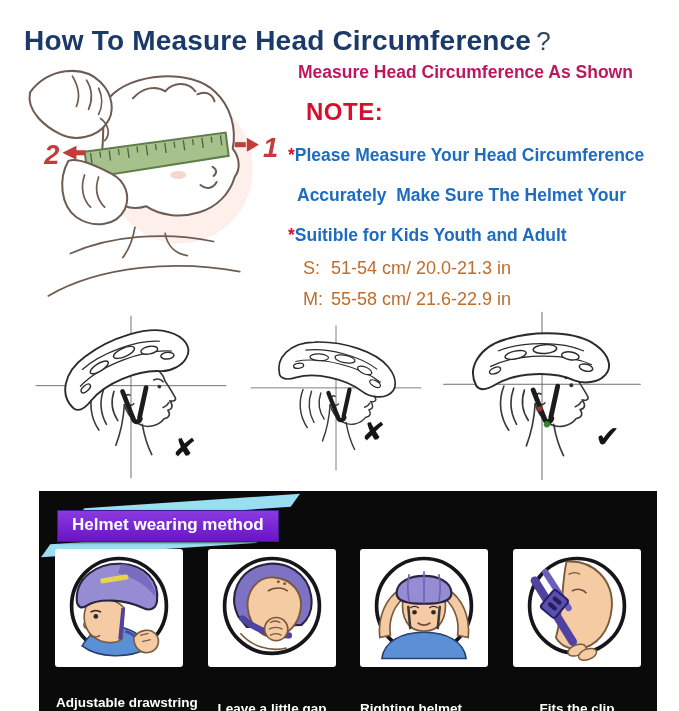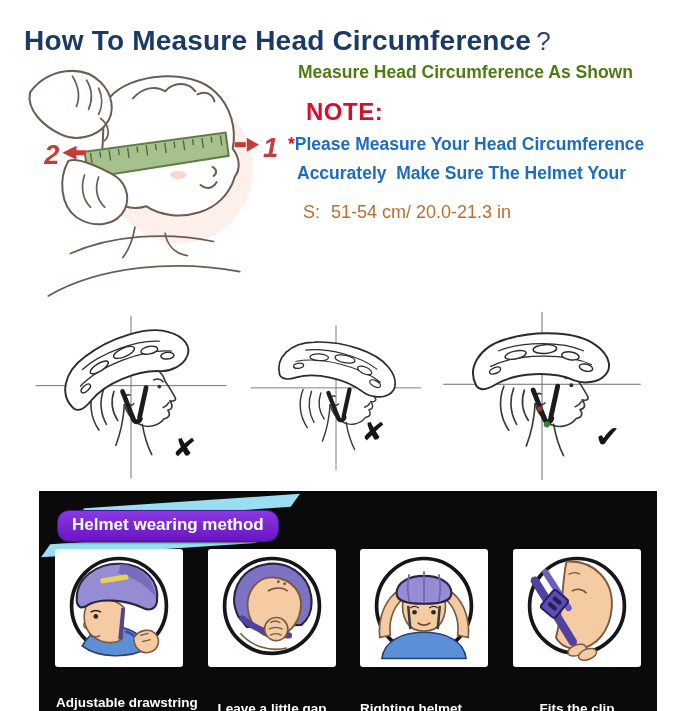--- a/index.html
+++ b/index.html
@@ -7,26 +7,26 @@
         font-family:"Liberation Sans",sans-serif;}
   
   .title{position:absolute;left:24px;top:6px;font-size:28px;font-weight:bold;
          color:#1b3a68;letter-spacing:.2px;white-space:nowrap;}
   .title .q{font-weight:400;color:#33425c;font-size:26px;margin-left:5px;}
   
   .illu{position:absolute;left:6px;top:56px;width:278px;height:252px;}
   .illu svg{width:100%;height:100%;}
   
   .info{position:absolute;left:288px;top:58px;width:390px;}
-  .line-shown{color:#4d7c0f;font-weight:bold;font-size:17.5px;margin:4px 0 0 10px;}
+  .line-shown{color:#be185d;font-weight:bold;font-size:17.5px;margin:4px 0 0 10px;}
   .note{color:#d5102d;font-weight:800;font-size:24px;letter-spacing:.5px;margin:15px 0 0 18px;}
-  .nline{color:#1e6cc0;font-weight:bold;font-size:17.5px;margin-top:8px;white-space:pre-wrap;}
+  .nline{color:#1e6cc0;font-weight:bold;font-size:17.5px;margin-top:19px;white-space:pre-wrap;}
   .nline.indent{padding-left:9px;}
   .ast{color:#d5102d;}
-  .sizes{margin-top:18px;}
+  .sizes{margin-top:12px;}
   .size-row{color:#c06c2b;font-size:18px;margin-top:10px;padding-left:15px;white-space:pre-wrap;}
   .size-label{display:inline-block;width:28px;}
   
   .fit-row{position:absolute;left:0;top:306px;width:679px;height:184px;}
   .fit-fig{position:absolute;}
   .fit-fig svg{width:100%;height:100%;}
   .fig1{left:30px;top:6px;width:202px;height:170px;}
   .fig2{left:243px;top:16px;width:186px;height:152px;}
   .fig3{left:435px;top:2px;width:214px;height:176px;}
   .mark{position:absolute;font-family:"DejaVu Sans",sans-serif;font-weight:bold;
@@ -35,21 +35,21 @@
   .mark.m2{left:362px;top:112px;transform:rotate(6deg);}
   .mark.m3{left:595px;top:116px;font-size:30px;}
   
   .panel{position:absolute;left:39px;top:491px;width:618px;height:220px;background:#0a0a0a;}
   .badge-wrap{position:absolute;left:10px;top:10px;width:260px;height:52px;}
   .slash{position:absolute;background:#9adef2;height:13px;width:205px;
          transform:skewX(-38deg) rotate(-4deg);}
   .slash.a{left:36px;top:0px;}
   .slash.b{left:2px;top:36px;}
   .badge{position:absolute;left:8px;top:9px;background:linear-gradient(180deg,#8a3ae0,#6a14c4);
-         border:1px solid #3c1d8f;border-radius:12px;padding:4px 14px 6px;color:#ffffff;
+         border:1px solid #3c1d8f;border-radius:0;padding:4px 14px 6px;color:#ffffff;
          font-weight:bold;font-size:17px;white-space:nowrap;box-shadow:0 1px 2px rgba(0,0,0,.6);}
   .card{position:absolute;top:58px;width:128px;height:118px;background:#ffffff;border-radius:3px;}
   .card svg{width:100%;height:100%;display:block;}
   .c0{left:16px;} .c1{left:169px;} .c2{left:321px;} .c3{left:474px;}
   .lab{position:absolute;top:182px;color:#ffffff;font-weight:bold;font-size:13.5px;line-height:1.45;margin-top:20px;}
   .lab.l0{left:17px;width:150px;text-align:left;}
   .lab.l1{left:169px;width:128px;text-align:center;top:188px;}
   .lab.l2{left:321px;width:128px;top:188px;}
   .lab.l3{left:474px;width:128px;text-align:center;top:188px;}
 </style>
@@ -116,22 +116,24 @@
         </g>
         <text x="30" y="107" font-size="27" font-weight="bold" font-style="italic" fill="#c43b3b">2</text>
         <text x="247" y="100" font-size="27" font-weight="bold" font-style="italic" fill="#c43b3b">1</text>
       </svg></div>
 
   <div class="info">
     <div class="line-shown">Measure Head Circumference As Shown</div>
     <div class="note">NOTE:</div>
     <div class="nline"><span class="ast">*</span><span>Please Measure Your Head Circumference</span></div>
     <div class="nline indent"><span class="ast"></span><span>Accurately  Make Sure The Helmet Your</span></div>
+    <div class="nline"><span class="ast">*</span><span>Suitible for Kids Youth and Adult</span></div>
     <div class="sizes">
       <div class="size-row"><span class="size-label">S:</span><span>51-54 cm/ 20.0-21.3 in</span></div>
+      <div class="size-row"><span class="size-label">M:</span><span>55-58 cm/ 21.6-22.9 in</span></div>
     </div>
   </div>
 
   <div class="fit-row">
     <div class="fit-fig fig1"><svg viewBox="0 0 210 180">
           <g stroke="#6a6a6a" stroke-width="1">
             <line x1="4" y1="78" x2="206" y2="78"></line>
             <line x1="105" y1="4" x2="105" y2="176"></line>
           </g>
           <g fill="none" stroke="#3a3a3a" stroke-width="1.7" stroke-linecap="round" stroke-linejoin="round">

